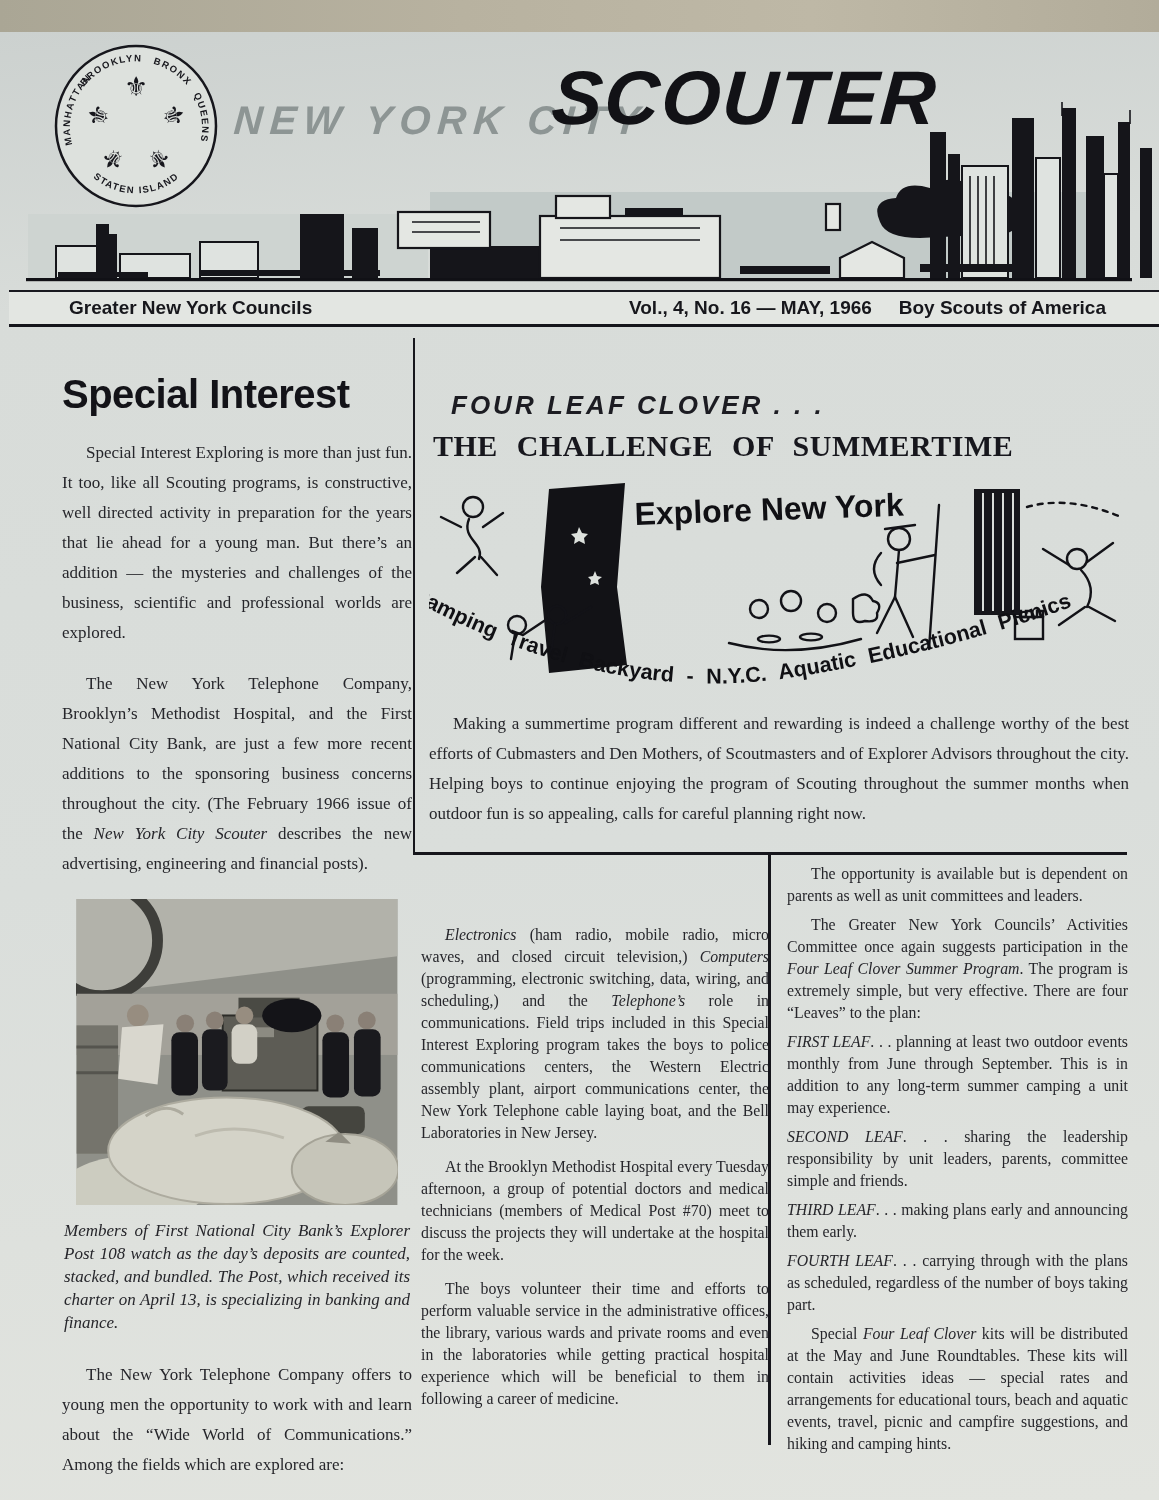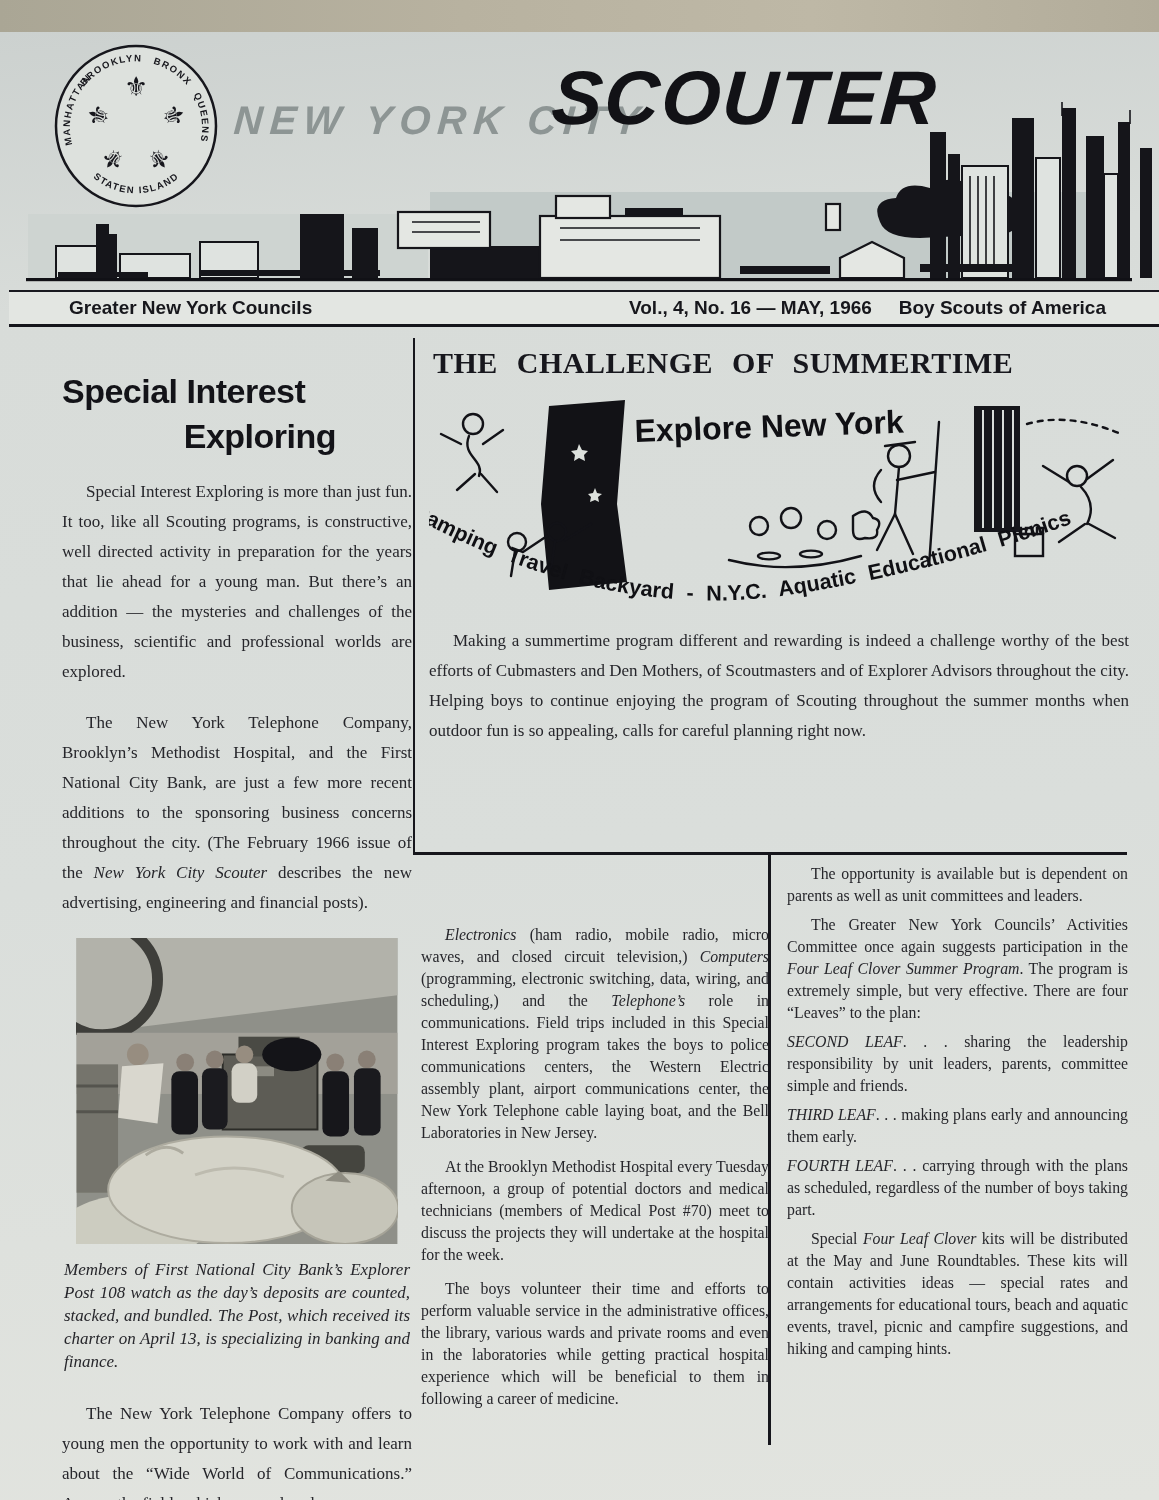--- a/index.html
+++ b/index.html
@@ -32,21 +32,21 @@
     font-family:"Liberation Sans","DejaVu Sans",sans-serif; font-weight:bold; font-size:19px;
     color:#17171c; display:flex; align-items:center;
   }
   .infobar .left   { margin-left:60px; }
   .infobar .center { position:absolute; left:620px; }
   .infobar .right  { position:absolute; right:62px; }
   
   .leftcol { position:absolute; left:62px; top:340px; width:350px; }
   .h-line1, .h-line2 {
     font-family:"Liberation Sans","DejaVu Sans",sans-serif;
-    font-weight:bold; font-size:34px; letter-spacing:-0.5px; color:#131318;
+    font-weight:bold; font-size:40px; letter-spacing:-0.5px; color:#131318;
   }
   .h-line2 { text-align:right; padding-right:76px; margin-top:6px; }
   p.body-p { font-size:17px; line-height:30px; text-align:justify; color:#26262b; }
   .leftcol p.body-p { margin-top:21px; }
   p.ind { text-indent:24px; }
   .seg-i { font-style:italic; }
   .photo { margin:20px 0 0 14px; display:block; }
   .caption {
     margin:14px 2px 0 2px; font-style:italic; font-size:17px; line-height:23px;
     text-align:justify; color:#26262b;
@@ -186,21 +186,20 @@
   </div>
 
   <div class="infobar">
     <span class="left">Greater New York Councils</span>
     <span class="center">Vol., 4, No. 16 — MAY, 1966</span>
     <span class="right">Boy Scouts of America</span>
   </div>
 
   <div class="leftcol">
     <div class="h-line1">Special Interest</div>
-    <div class="h-line2">Exploring</div>
     <p class="body-p ind"><span>Special Interest Exploring is more than just fun. It too, like all Scouting programs, is constructive, well directed activity in preparation for the years that lie ahead for a young man. But there’s an addition — the mysteries and challenges of the business, scientific and professional worlds are explored.</span></p>
     <p class="body-p ind"><span>The New York Telephone Company, Brooklyn’s Methodist Hospital, and the First National City Bank, are just a few more recent additions to the sponsoring business concerns throughout the city. (The February 1966 issue of the </span><span class="seg-i">New York City Scouter</span><span> describes the new advertising, engineering and financial posts).</span></p>
 
     <svg class="photo" width="322" height="306" viewBox="0 0 325 310">
       <rect x="0" y="0" width="325" height="310" fill="#8f9089"></rect>
       <polygon points="0,0 325,0 325,58 0,98" fill="#b2b2aa"></polygon>
       <circle cx="26" cy="42" r="56" fill="none" stroke="#3e3e3a" stroke-width="11"></circle>
       <rect x="0" y="96" width="325" height="62" fill="#a3a199"></rect>
       <rect x="0" y="128" width="42" height="130" fill="#75746c"></rect>
       <line x1="0" y1="150" x2="42" y2="150" stroke="#55544e" stroke-width="3"></line>
@@ -231,20 +230,21 @@
       <path d="M 120 240 Q 160 225 210 242" stroke="#bdbbaf" stroke-width="3" fill="none"></path>
       <ellipse cx="272" cy="274" rx="54" ry="36" fill="#c6c5b9" stroke="#a5a397" stroke-width="2"></ellipse>
       <path d="M 252 246 L 266 236 L 278 248" fill="#8f8d82"></path>
     </svg>
 
     <p class="caption">Members of First National City Bank’s Explorer Post 108 watch as the day’s deposits are counted, stacked, and bundled. The Post, which received its charter on April 13, is specializing in banking and finance.</p>
     <p class="body-p ind last"><span>The New York Telephone Company offers to young men the opportunity to work with and learn about the “Wide World of Communications.” Among the fields which are explored are:</span></p>
   </div>
 
   <div class="clover">
+    <div class="kicker">FOUR LEAF CLOVER . . .</div>
     <div class="headline">THE CHALLENGE OF SUMMERTIME</div>
 
     <svg class="cartoon" width="700" height="238" viewBox="0 0 700 238">
       <defs>
           <path id="arc-words" d="M -18 132 Q 180 240 366 210 T 720 110" fill="none"></path>
         </defs>
 
       <path d="M 120 22 L 196 16 L 188 120 L 198 198 L 120 206 L 112 120 Z" fill="#121216"></path>
       <path d="M 150 60 l 3 6 6 1 -4 4 1 6 -6 -3 -5 3 1 -6 -4 -4 6 -1 z" fill="#dde1dd"></path>
       <path d="M 166 104 l 2 5 5 1 -4 3 1 5 -4 -2 -5 2 1 -5 -3 -3 5 -1 z" fill="#dde1dd"></path>
@@ -314,19 +314,20 @@
     <p class="body-p ind first"><span class="seg-i">Electronics</span><span> (ham radio, mobile radio, micro waves, and closed circuit television,) </span><span class="seg-i">Computers</span><span> (programming, electronic switching, data, wiring, and scheduling,) and the </span><span class="seg-i">Telephone’s</span><span> role in communications. Field trips included in this Special Interest Exploring program takes the boys to police communications centers, the Western Electric assembly plant, airport communications center, the New York Telephone cable laying boat, and the Bell Laboratories in New Jersey.</span></p>
     <p class="body-p ind"><span>At the Brooklyn Methodist Hospital every Tuesday afternoon, a group of potential doctors and medical technicians (members of Medical Post #70) meet to discuss the projects they will undertake at the hospital for the week.</span></p>
     <p class="body-p ind"><span>The boys volunteer their time and efforts to perform valuable service in the administrative offices, the library, various wards and private rooms and even in the laboratories while getting practical hospital experience which will be beneficial to them in following a career of medicine.</span></p>
   </div>
 
   <div class="vdivider"></div>
 
   <div class="rightcol">
     <p class="body-p ind"><span>The opportunity is available but is dependent on parents as well as unit committees and leaders.</span></p>
     <p class="body-p ind"><span>The Greater New York Councils’ Activities Committee once again suggests participation in the </span><span class="seg-i">Four Leaf Clover Summer Program</span><span>. The program is extremely simple, but very effective. There are four “Leaves” to the plan:</span></p>
+    <p class="body-p"><span class="seg-i">FIRST LEAF</span><span>. . . planning at least two outdoor events monthly from June through September. This is in addition to any long-term summer camping a unit may experience.</span></p>
     <p class="body-p"><span class="seg-i">SECOND LEAF</span><span>. . . sharing the leadership responsibility by unit leaders, parents, committee simple and friends.</span></p>
     <p class="body-p"><span class="seg-i">THIRD LEAF</span><span>. . . making plans early and announcing them early.</span></p>
     <p class="body-p"><span class="seg-i">FOURTH LEAF</span><span>. . . carrying through with the plans as scheduled, regardless of the number of boys taking part.</span></p>
     <p class="body-p ind"><span>Special </span><span class="seg-i">Four Leaf Clover</span><span> kits will be distributed at the May and June Roundtables. These kits will contain activities ideas — special rates and arrangements for educational tours, beach and aquatic events, travel, picnic and campfire suggestions, and hiking and camping hints.</span></p>
   </div>
 
 </div>
 
 </body></html>

